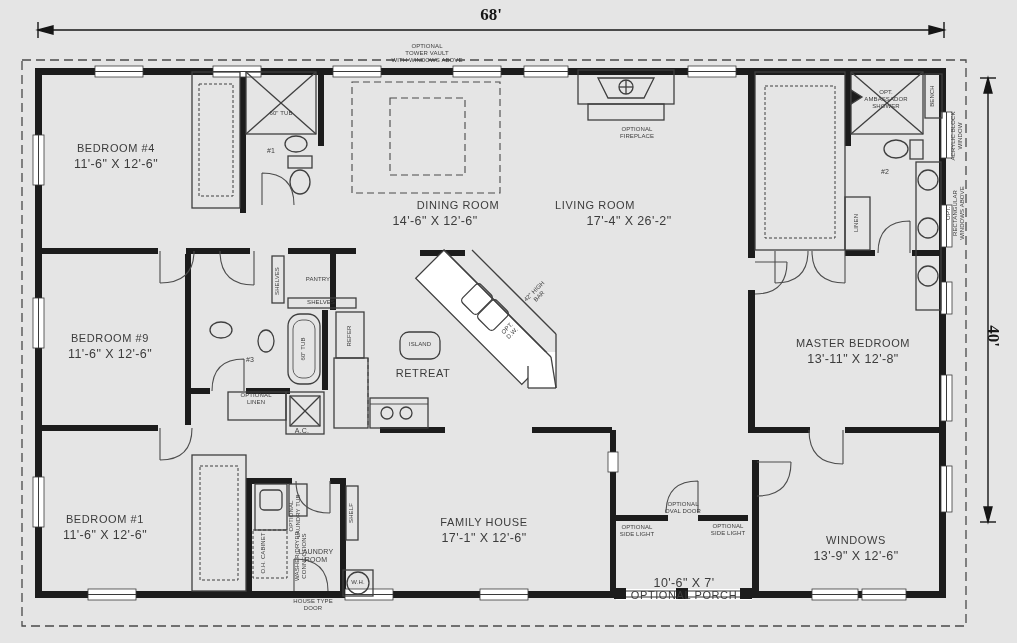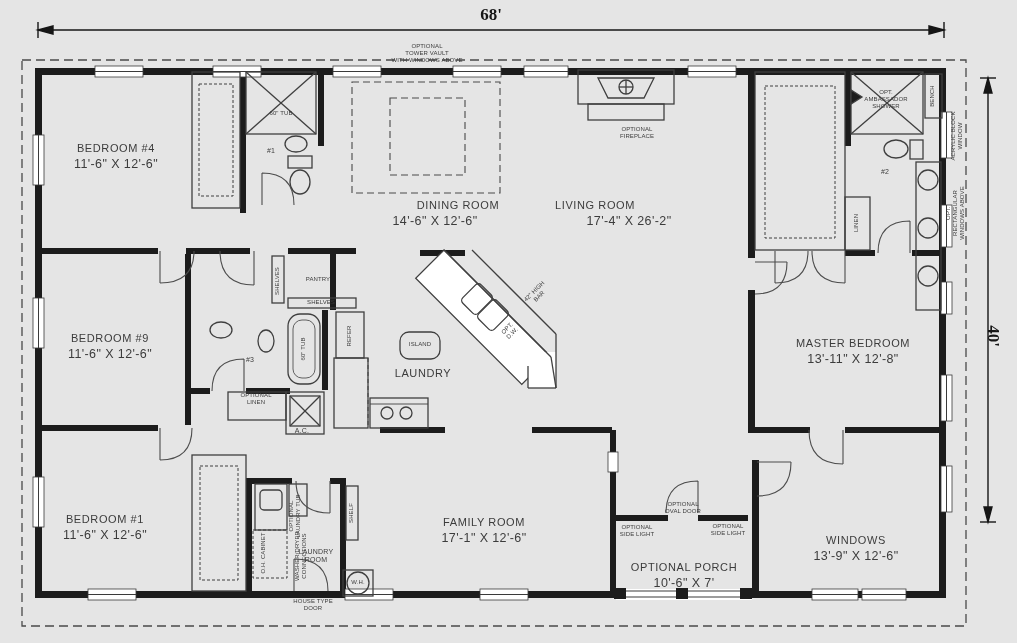--- a/index.html
+++ b/index.html
@@ -288,21 +288,21 @@
   <div class="lb sz" style="left:110px;top:354px">11'-6" X 12'-6"</div>
 
   <div class="lb nt6 v" style="left:278px;top:281px">SHELVES</div>
   <div class="lb nt6" style="left:318px;top:280px">PANTRY</div>
   <div class="lb nt6" style="left:321px;top:303px">SHELVES</div>
   <div class="lb nt" style="left:250px;top:360px">#3</div>
   <div class="lb nt6 v" style="left:304px;top:349px">60" TUB</div>
   <div class="lb nt6 v" style="left:350px;top:336px">REFER</div>
 
   <div class="lb nt6" style="left:420px;top:345px">ISLAND</div>
-  <div class="lb nm" style="left:423px;top:373px">LAUNDRY</div>
+  <div class="lb nm" style="left:423px;top:373px">RETREAT</div>
   <div class="lb nt6 r45" style="left:537px;top:294px">42" HIGH
 BAR</div>
   <div class="lb nt6 r45" style="left:510px;top:331px">OPT.
 D.W.</div>
 
   <div class="lb nt6" style="left:256px;top:399px">OPTIONAL
 LINEN</div>
   <div class="lb nt" style="left:302px;top:431px">A.C.</div>
 
   <div class="lb nm" style="left:105px;top:519px">BEDROOM #1</div>
@@ -313,28 +313,28 @@
 CONNECTIONS</div>
   <div class="lb nt6 v" style="left:295px;top:516px">OPTIONAL
 LAUNDRY TUB</div>
   <div class="lb nt6 v" style="left:352px;top:513px">SHELF</div>
   <div class="lb nt" style="left:316px;top:556px">LAUNDRY
 ROOM</div>
   <div class="lb nt6" style="left:358px;top:583px">W.H.</div>
   <div class="lb nt6" style="left:313px;top:605px">HOUSE TYPE
 DOOR</div>
 
-  <div class="lb nm" style="left:484px;top:522px">FAMILY ROOM</div>
+  <div class="lb nm" style="left:484px;top:522px">FAMILY HOUSE</div>
   <div class="lb sz" style="left:484px;top:538px">17'-1" X 12'-6"</div>
 
   <div class="lb nt6" style="left:683px;top:508px">OPTIONAL
 OVAL DOOR</div>
   <div class="lb nt6" style="left:637px;top:531px">OPTIONAL
 SIDE LIGHT</div>
   <div class="lb nt6" style="left:728px;top:530px">OPTIONAL
 SIDE LIGHT</div>
-  <div class="lb nm" style="left:684px;top:567px">OPTIONAL PORCH</div>
+  <div class="lb nm" style="left:684px;top:595px">OPTIONAL PORCH</div>
   <div class="lb sz" style="left:684px;top:583px">10'-6" X 7'</div>
 
   <div class="lb nm" style="left:856px;top:540px">WINDOWS</div>
   <div class="lb sz" style="left:856px;top:556px">13'-9" X 12'-6"</div>
 
 </div>
 
 </body></html>

